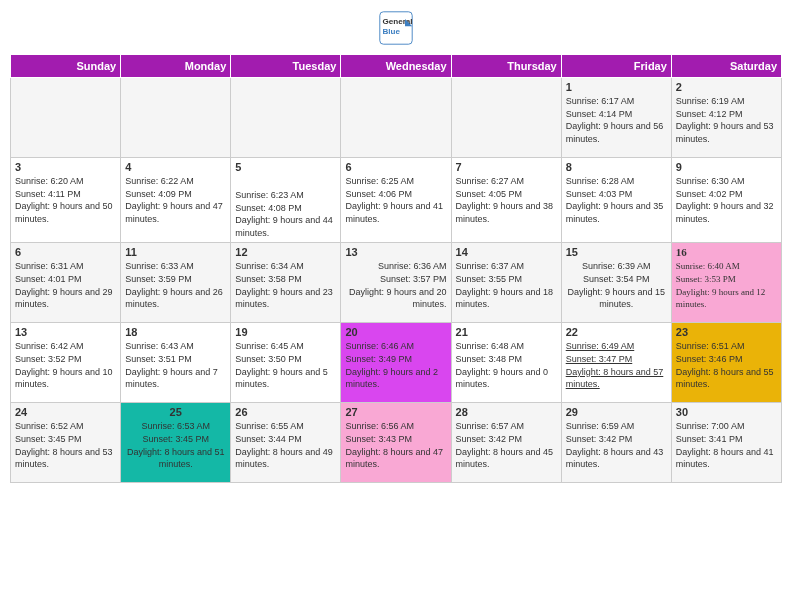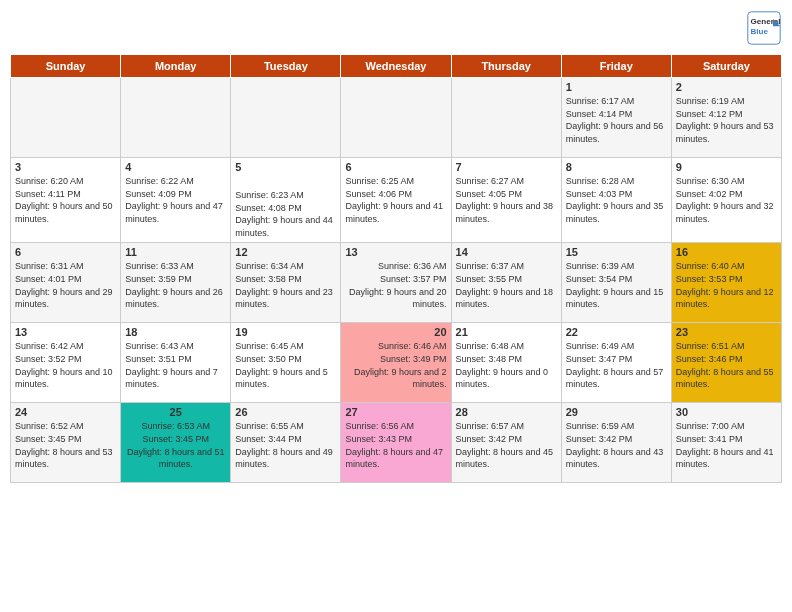--- a/index.html
+++ b/index.html
@@ -5,21 +5,21 @@
     * { box-sizing: border-box; margin: 0; padding: 0; }
     body {
       font-family: Arial, sans-serif;
       background: #fff;
       width: 792px;
       min-height: 612px;
       padding: 10px;
     }
     .header {
       display: flex;
-      justify-content: flex-end;
+      justify-content: center;
       align-items: flex-start;
       margin-bottom: 8px;
     }
     .logo {
       display: flex;
       align-items: center;
       gap: 4px;
     }
     .logo-icon {
       width: 36px;
@@ -35,26 +35,26 @@
     }
     .location-title {
       font-size: 14px;
       color: #555;
     }
     .calendar {
       width: 100%;
       border-collapse: collapse;
     }
     .calendar th {
-      background-color: #c2410c;
+      background-color: #a21caf;
       color: #fff;
       font-size: 11px;
       font-weight: bold;
       padding: 5px 4px;
-      text-align: center;
+      text-align: right;
       border: 1px solid #fff;
     }
     .calendar td {
       border: 1px solid #ccc;
       vertical-align: top;
       padding: 3px 4px;
       font-size: 9.5px;
       color: #333;
       width: calc(100% / 7);
       height: 80px;
@@ -203,25 +203,25 @@
 Daylight: 9 hours and 20 minutes.</div>
         </td>
         <td style="background-color: rgb(245, 245, 245);">
           <span class="day-num">14</span>
           <div class="day-info" style="white-space: pre-line;">Sunrise: 6:37 AM
 Sunset: 3:55 PM
 Daylight: 9 hours and 18 minutes.</div>
         </td>
         <td style="background-color: rgb(245, 245, 245);">
           <span class="day-num">15</span>
-          <div class="day-info" style="white-space: pre-line;">Sunrise: 6:39 AM
+          <div class="day-info" style="white-space: pre-line; text-align: center;">Sunrise: 6:39 AM
 Sunset: 3:54 PM
 Daylight: 9 hours and 15 minutes.</div>
         </td>
-        <td style="background-color: #eab308;">
+        <td style="background-color: #f9a8d4; font-family: Liberation Serif, serif;">
           <span class="day-num">16</span>
           <div class="day-info" style="white-space: pre-line;">Sunrise: 6:40 AM
 Sunset: 3:53 PM
 Daylight: 9 hours and 12 minutes.</div>
         </td>
       </tr>
       <tr>
         <td style="background-color: rgb(255, 255, 255);">
           <span class="day-num">13</span>
           <div class="day-info" style="white-space: pre-line;">Sunrise: 6:42 AM
@@ -233,35 +233,35 @@
           <div class="day-info" style="white-space: pre-line;">Sunrise: 6:43 AM
 Sunset: 3:51 PM
 Daylight: 9 hours and 7 minutes.</div>
         </td>
         <td style="background-color: rgb(255, 255, 255);">
           <span class="day-num">19</span>
           <div class="day-info" style="white-space: pre-line;">Sunrise: 6:45 AM
 Sunset: 3:50 PM
 Daylight: 9 hours and 5 minutes.</div>
         </td>
-        <td style="background-color: #fca5a5; text-align: right;">
+        <td style="background-color: #d946ef;">
           <span class="day-num">20</span>
           <div class="day-info" style="white-space: pre-line;">Sunrise: 6:46 AM
 Sunset: 3:49 PM
 Daylight: 9 hours and 2 minutes.</div>
         </td>
         <td style="background-color: rgb(255, 255, 255);">
           <span class="day-num">21</span>
           <div class="day-info" style="white-space: pre-line;">Sunrise: 6:48 AM
 Sunset: 3:48 PM
 Daylight: 9 hours and 0 minutes.</div>
         </td>
         <td style="background-color: rgb(255, 255, 255);">
           <span class="day-num">22</span>
-          <div class="day-info" style="white-space: pre-line;">Sunrise: 6:49 AM
+          <div class="day-info" style="white-space: pre-line; text-decoration: underline;">Sunrise: 6:49 AM
 Sunset: 3:47 PM
 Daylight: 8 hours and 57 minutes.</div>
         </td>
         <td style="background-color: #eab308;">
           <span class="day-num">23</span>
           <div class="day-info" style="white-space: pre-line;">Sunrise: 6:51 AM
 Sunset: 3:46 PM
 Daylight: 8 hours and 55 minutes.</div>
         </td>
       </tr>

